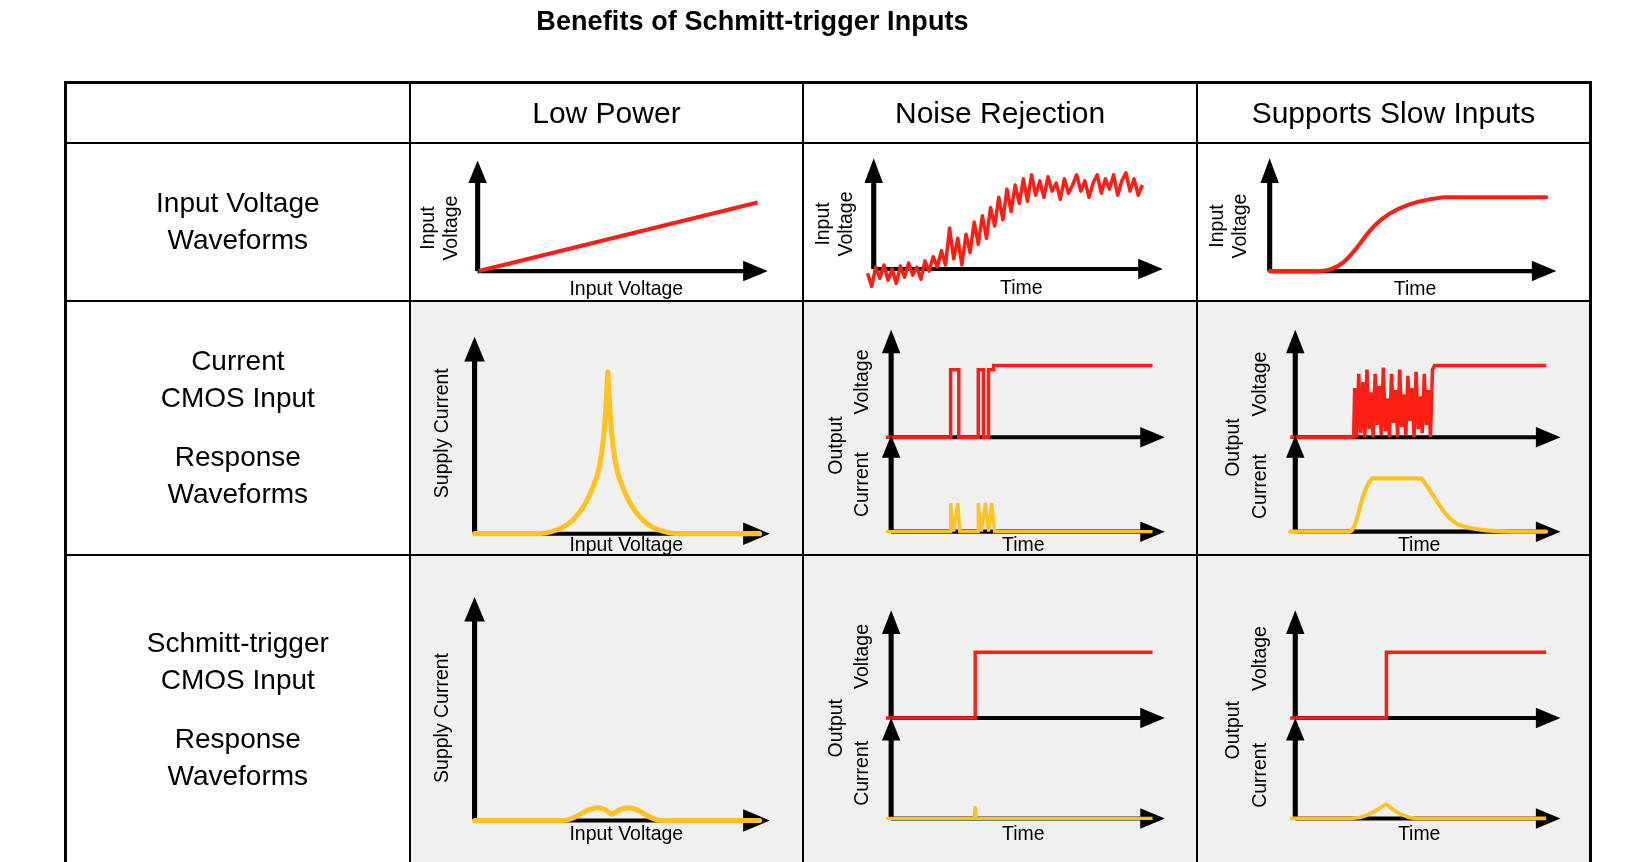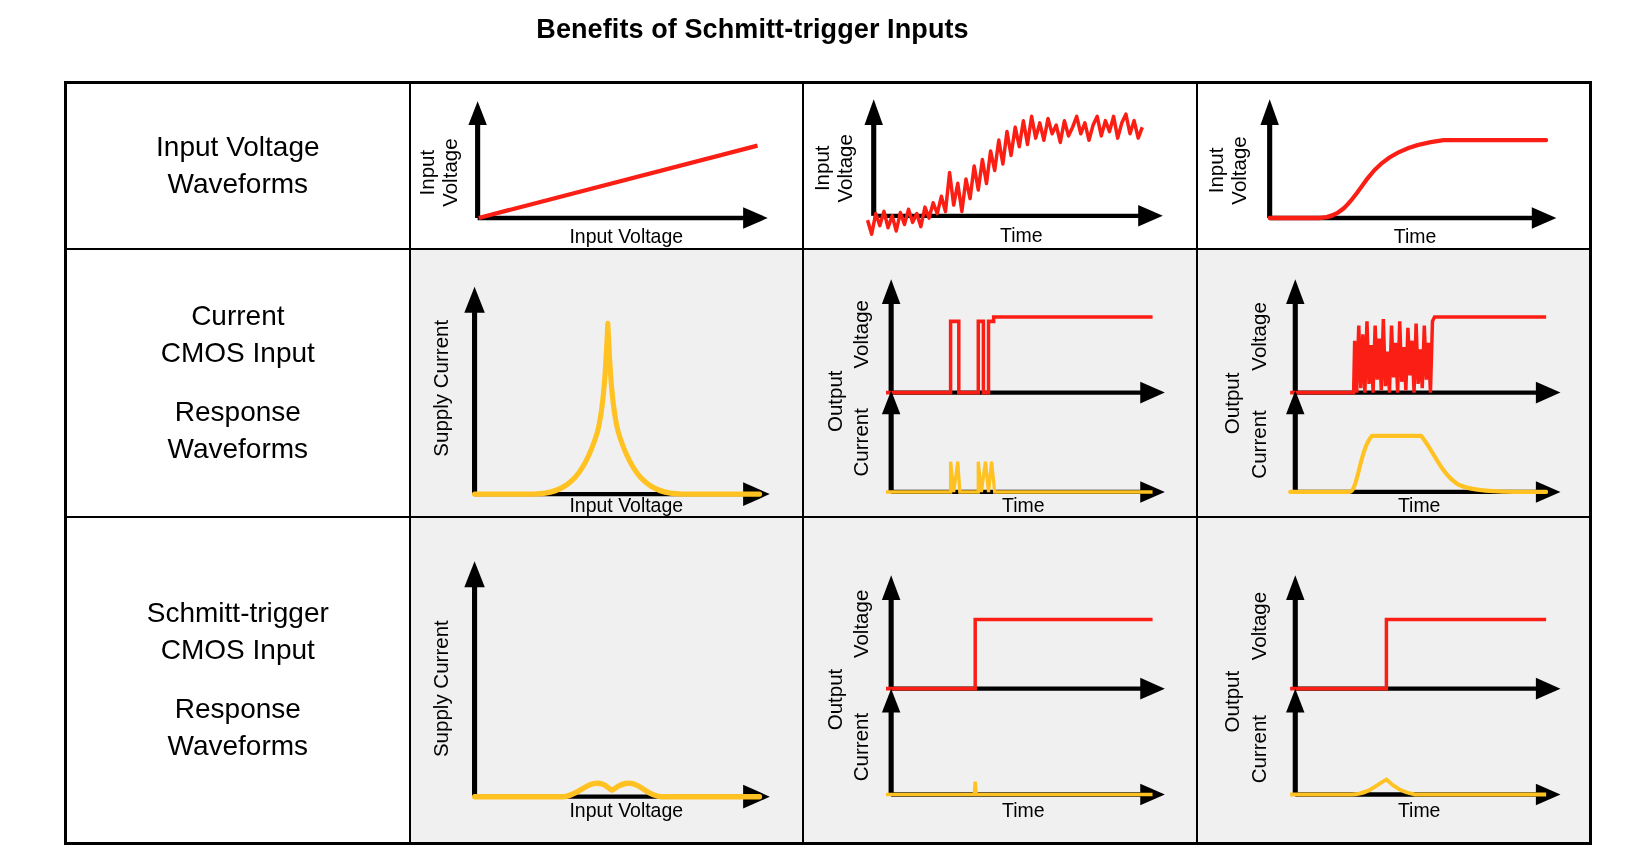--- a/index.html
+++ b/index.html
@@ -17,21 +17,21 @@
 
   .page {
     position: relative;
     width: 1645px;
     height: 862px;
   }
 
   .page-title {
     position: absolute;
     left: 0;
-    top: 14px;
+    top: 6px;
     width: 1505px;
     text-align: center;
     font-size: 27px;
     font-weight: bold;
     letter-spacing: 0.1px;
     color: #000;
   }
 
   .matrix {
     position: absolute;
@@ -94,20 +94,26 @@
 
   <table class="matrix">
     <colgroup>
       <col class="c-label">
         <col class="c-data">
         <col class="c-data">
         <col class="c-data">
     </colgroup>
     <tbody>
 
+      <tr class="r-header">
+        <td class="hdr-blank"></td>
+        <td class="hdr-cell">Low Power</td>
+        <td class="hdr-cell">Noise Rejection</td>
+        <td class="hdr-cell">Supports Slow Inputs</td>
+      </tr>
 
       <tr class="r-input">
         <td class="row-label">
           <span>Input Voltage</span><br>
           <span>Waveforms</span>
         </td>
 
         <td class="cell-plot">
           <span class="plotwrap">
           <svg viewBox="0 0 382 152" preserveAspectRatio="none">

